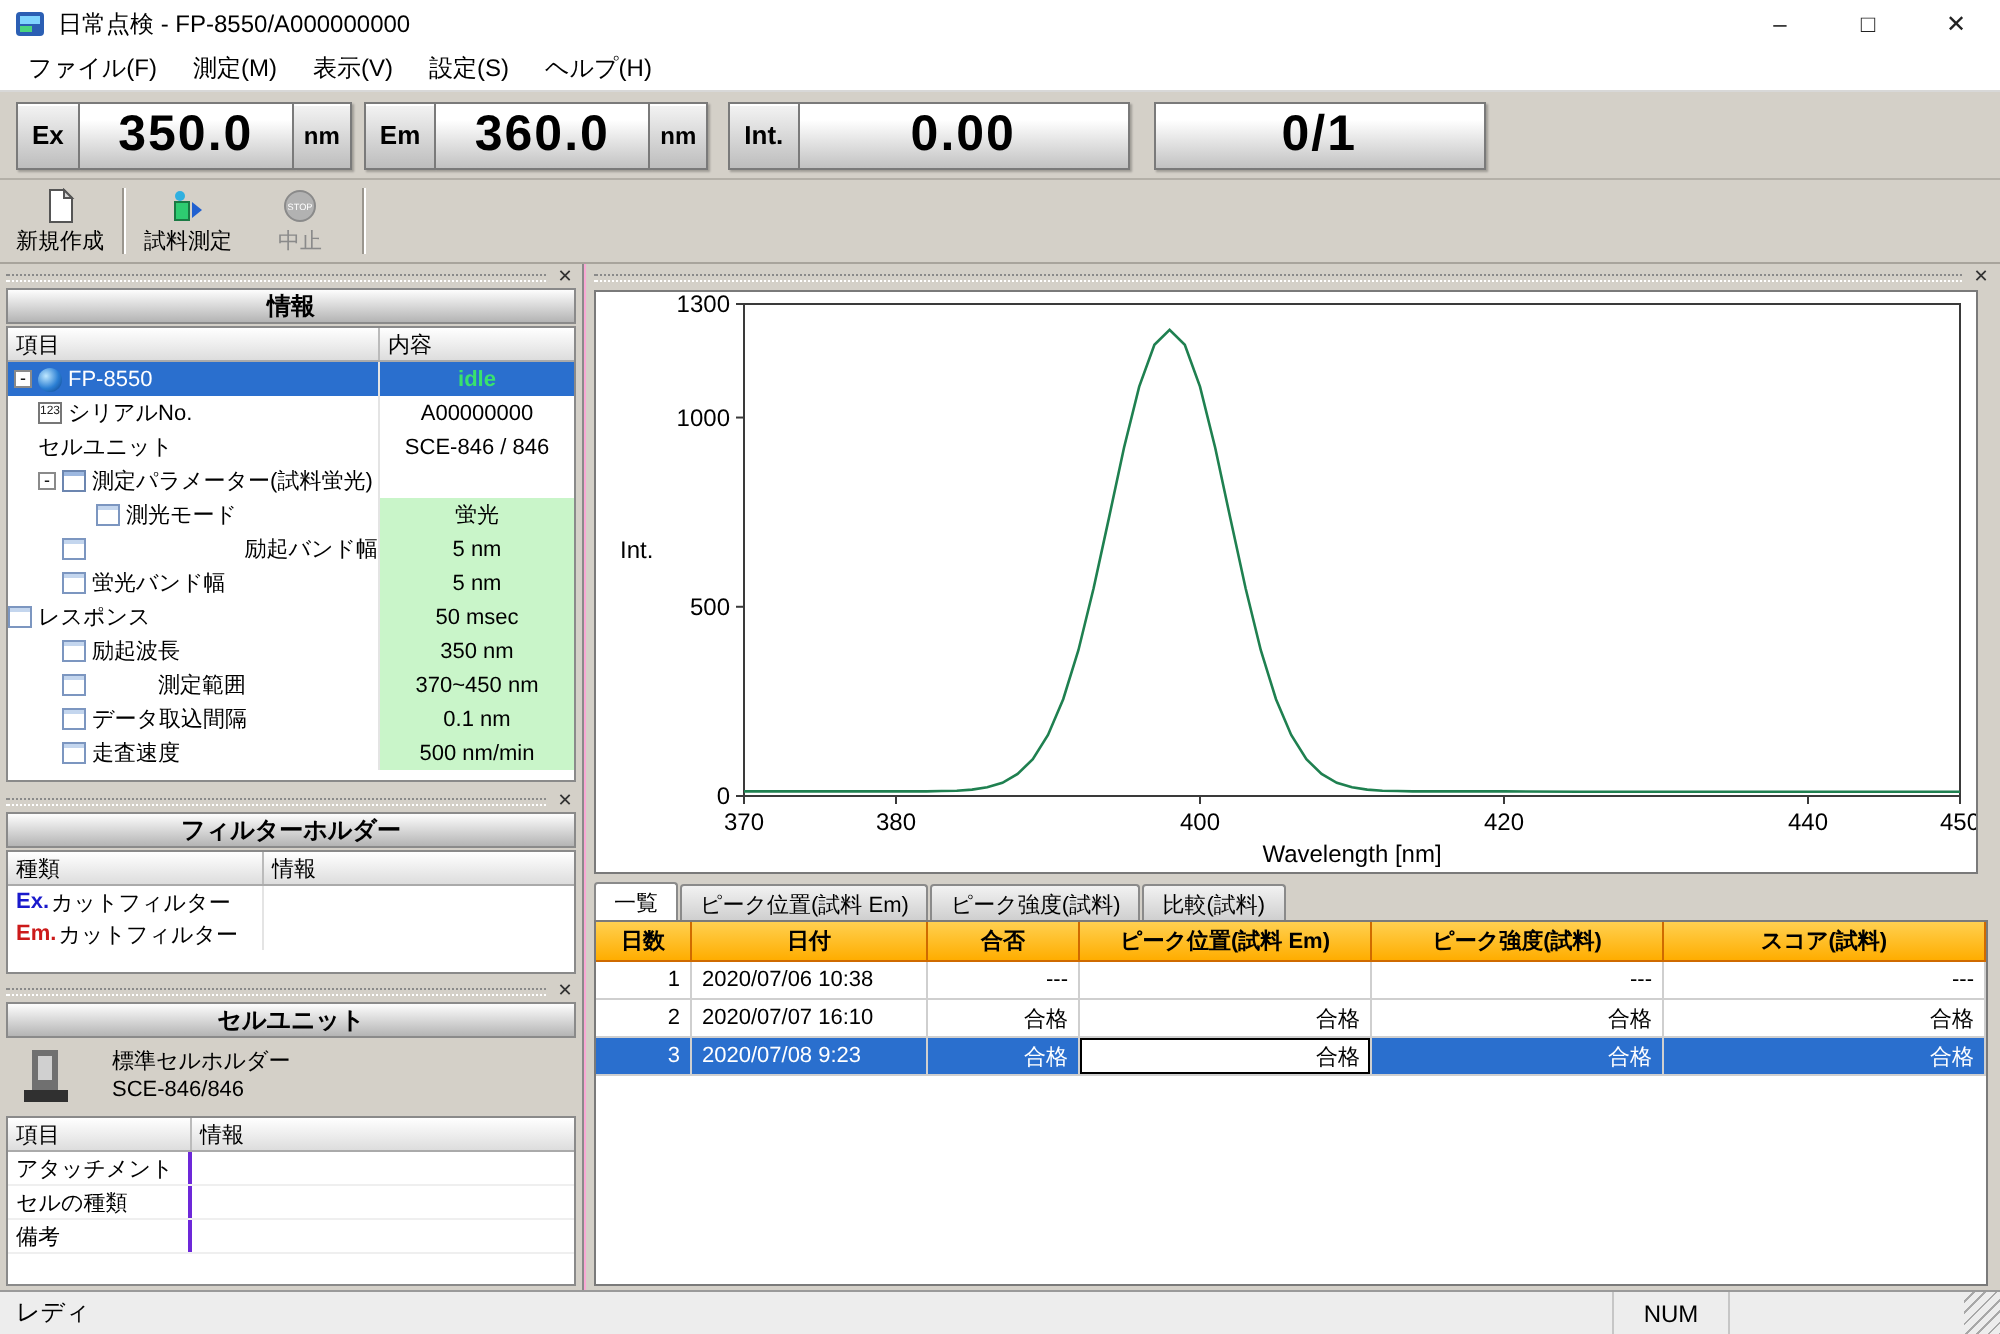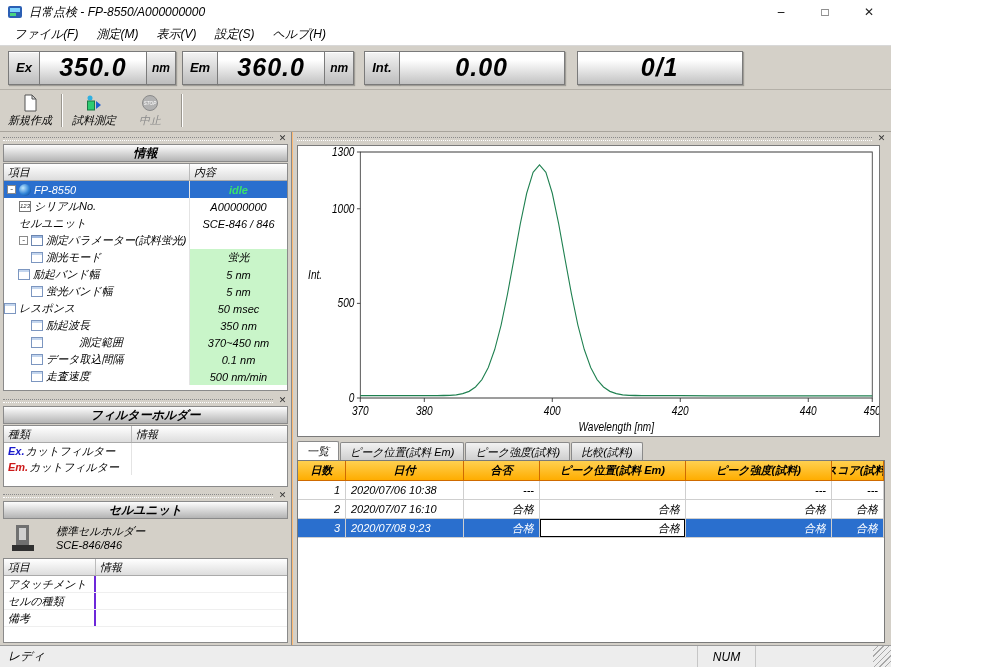--- a/index.html
+++ b/index.html
@@ -1,19 +1,19 @@
 <!DOCTYPE html>
 <html><head>
 <meta charset="utf-8">
 <style>
 *{margin:0;padding:0;box-sizing:border-box;}
 html,body{width:1000px;height:667px;}
 body{font-family:"Liberation Sans","DejaVu Sans",sans-serif;font-size:12px;color:#000;}
 svg text{font-family:"Liberation Sans","DejaVu Sans",sans-serif;}
-#app{position:relative;width:891px;height:667px;background:#fdba74;overflow:hidden;font-style:italic;}
+#app{position:relative;width:1000px;height:667px;background:#f9a8d4;overflow:hidden;}
 
 
 .titlebar{position:absolute;left:0;top:0;width:100%;height:24px;background:#fff;display:flex;align-items:center;}
 .titlebar .appicon{width:16px;height:16px;margin:0 6px 0 7px;flex:0 0 16px;}
 .title-text{font-size:12px;}
 .win-buttons{margin-left:auto;display:flex;height:100%;}
 .win-btn{width:44px;height:100%;display:flex;align-items:center;justify-content:center;font-size:12px;color:#222;}
 
 
 .menubar{position:absolute;left:0;top:24px;width:100%;height:22px;background:#fff;border-bottom:1px solid #d8d8d8;display:flex;align-items:center;padding-left:5px;}
@@ -207,28 +207,28 @@
           </div>
           <div class="tree-row">
             <div class="tree-item" style="padding-left: 15px;">
               <span class="expander">-</span>
               <span class="ticon params"></span>
               <span class="tlabel">測定パラメーター(試料蛍光)</span>
             </div>
             <div class="tree-val"></div>
           </div>
           <div class="tree-row">
-            <div class="tree-item" style="padding-left: 27px;">
+            <div class="tree-item" style="padding-left: 44px;">
               <span class="ticon doc"></span>
               <span class="tlabel">測光モード</span>
             </div>
             <div class="tree-val green">蛍光</div>
           </div>
           <div class="tree-row">
-            <div class="tree-item" style="padding-left: 14px;">
+            <div class="tree-item" style="padding-left: 27px; justify-content: space-between;">
               <span class="ticon doc"></span>
               <span class="tlabel">励起バンド幅</span>
             </div>
             <div class="tree-val green">5 nm</div>
           </div>
           <div class="tree-row">
             <div class="tree-item" style="padding-left: 27px;">
               <span class="ticon doc"></span>
               <span class="tlabel">蛍光バンド幅</span>
             </div>

